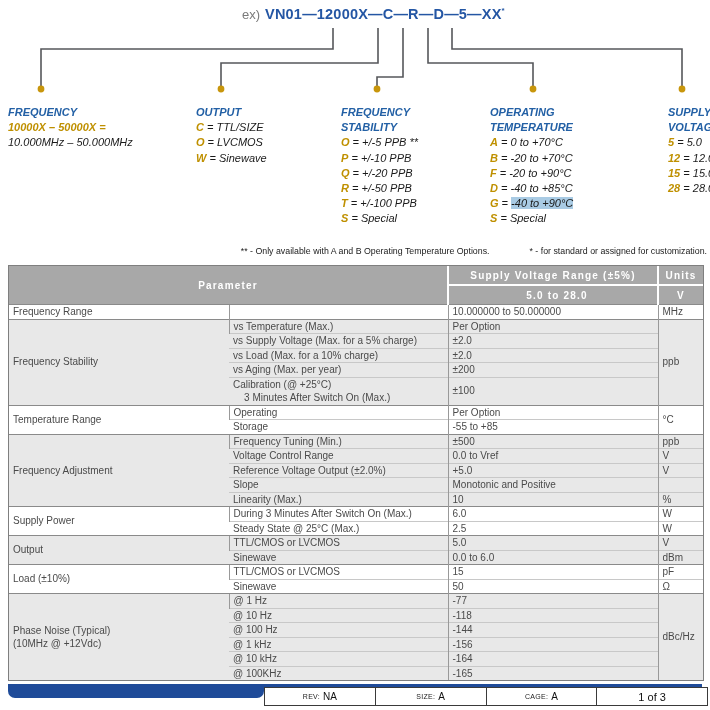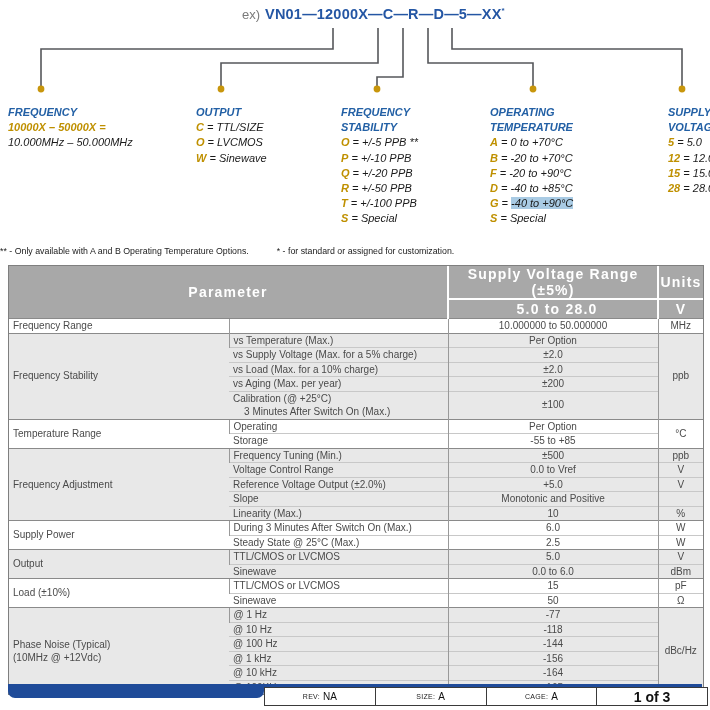--- a/index.html
+++ b/index.html
@@ -20,57 +20,57 @@
   .legend-col{position:absolute;top:105px;font-size:11px;line-height:15.2px;white-space:nowrap;color:#1a1a1a;font-style:italic;}
   .legend-col-0{left:8px;}
   .legend-col-1{left:196px;}
   .legend-col-2{left:341px;}
   .legend-col-3{left:490px;}
   .legend-col-4{left:668px;}
   .legend-title{font-weight:bold;color:#2360A5;}
   .legend-entry .code{color:#BF9000;font-weight:bold;text-align:right;}
   .legend-entry .hl{background:#A9CBE4;}
   
-  .footnotes{position:absolute;top:246px;left:0;right:3px;display:flex;gap:28px;
+  .footnotes{position:absolute;top:246px;left:0;right:3px;display:flex;justify-content:flex-end;gap:40px;
     font-size:8.8px;color:#1a1a1a;white-space:nowrap;}
   
   .spec-wrap{position:absolute;left:8px;top:265px;width:694px;border:1.5px solid #7f7f7f;}
   table.spec{width:100%;border-collapse:collapse;table-layout:fixed;}
   table.spec col.c1{width:220px;} table.spec col.c2{width:219px;}
   table.spec col.c3{width:210px;} table.spec col.c4{width:45px;}
   table.spec th{
-    background:#A8A8A8;color:#fff;font-size:14px;font-weight:bold;letter-spacing:1.2px;
+    background:#A8A8A8;color:#fff;font-size:10px;font-weight:bold;letter-spacing:1.2px;
     height:18px;padding:0;text-align:center;vertical-align:middle;margin-top:36px;
   }
   tr.h1 th + th{border-left:2px solid #fff;}
   tr.h2 th{border-top:2px solid #fff;}
   tr.h2 th:first-child{border-left:2px solid #fff;padding-left:8px;}
   tr.h2 th + th{border-left:2px solid #fff;}
   table.spec td{
     font-size:10px;color:#4a4a4a;height:13.5px;line-height:13.5px;padding:0 4px;
     border-left:1px solid #999;vertical-align:middle;overflow:hidden;
   }
   table.spec td:first-child{border-left:none;}
   tr.sec-start td{border-top:1.4px solid #8a8a8a;}
   tr.sub td{border-top:1px solid #c8c8c8;}
   tr.shaded td{background:#E8E8E8;}
   td.group{padding-left:8px;}
-  td.value,td.unit{text-align:center;}
+  td.value,td.unit{}
   td.vbottom{vertical-align:bottom;}
   .cell-line{white-space:pre;}
   
   .footer-strip{position:absolute;left:8px;top:684px;width:694px;height:4px;background:#1F4B99;}
   .footer-pill{position:absolute;left:8px;top:684px;width:256px;height:14px;background:#1F4B99;border-radius:0 0 7px 7px;}
   .footer-cells{position:absolute;left:264px;top:687px;width:444px;height:19px;display:flex;}
   .fcell{flex:1;background:#fff;border:1px solid #3a3a3a;margin-left:-1px;
     display:flex;align-items:center;justify-content:center;gap:3px;}
   .fcell:first-child{margin-left:0;}
   .flabel{font-size:7px;color:#222;letter-spacing:.3px;}
   .fvalue{font-size:10px;color:#111;}
-  .fpage{font-size:14px;font-weight:bold;color:#111;}
+  .fpage{font-size:11px;font-weight:normal;color:#111;}
 </style>
 </head>
 <body>
 
 <div class="pn-line">
   <span class="pn-ex">ex)</span>
   <span class="pn-text"><span>VN01—12000X—C—R—D—5—XX</span><sup class="pn-sup">*</sup></span>
 </div>
 
 <svg class="connector" width="710" height="100">

